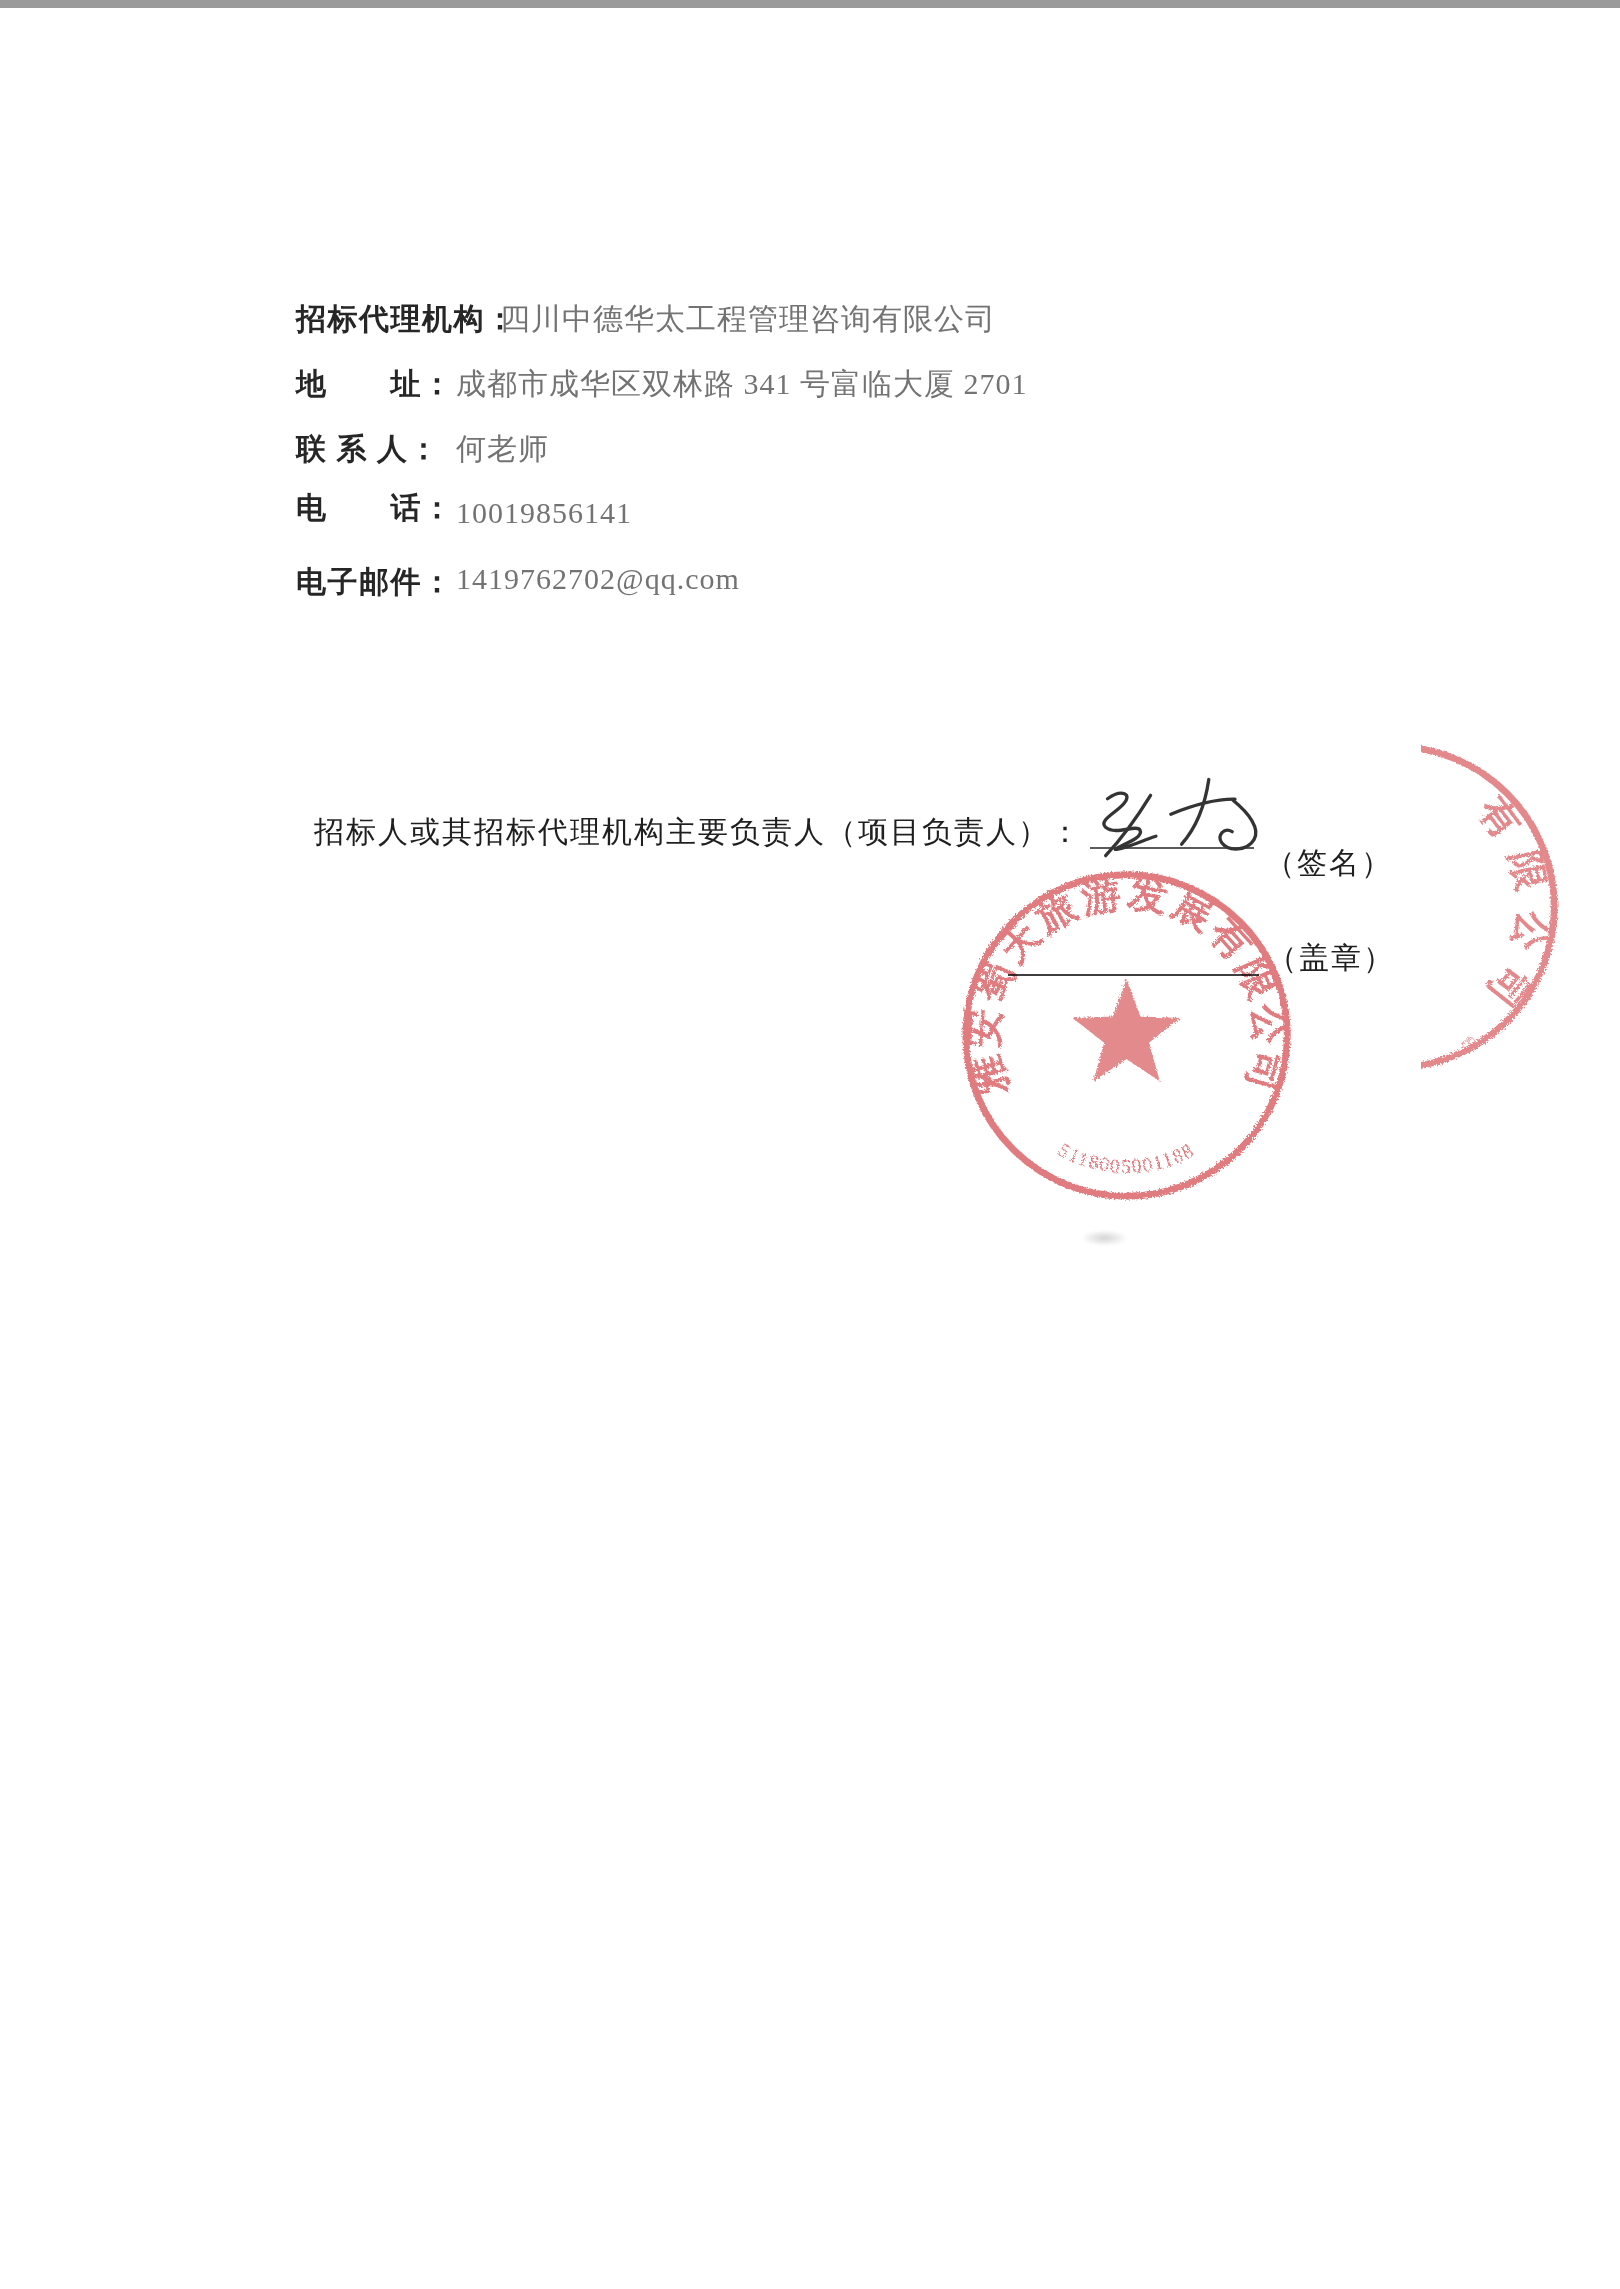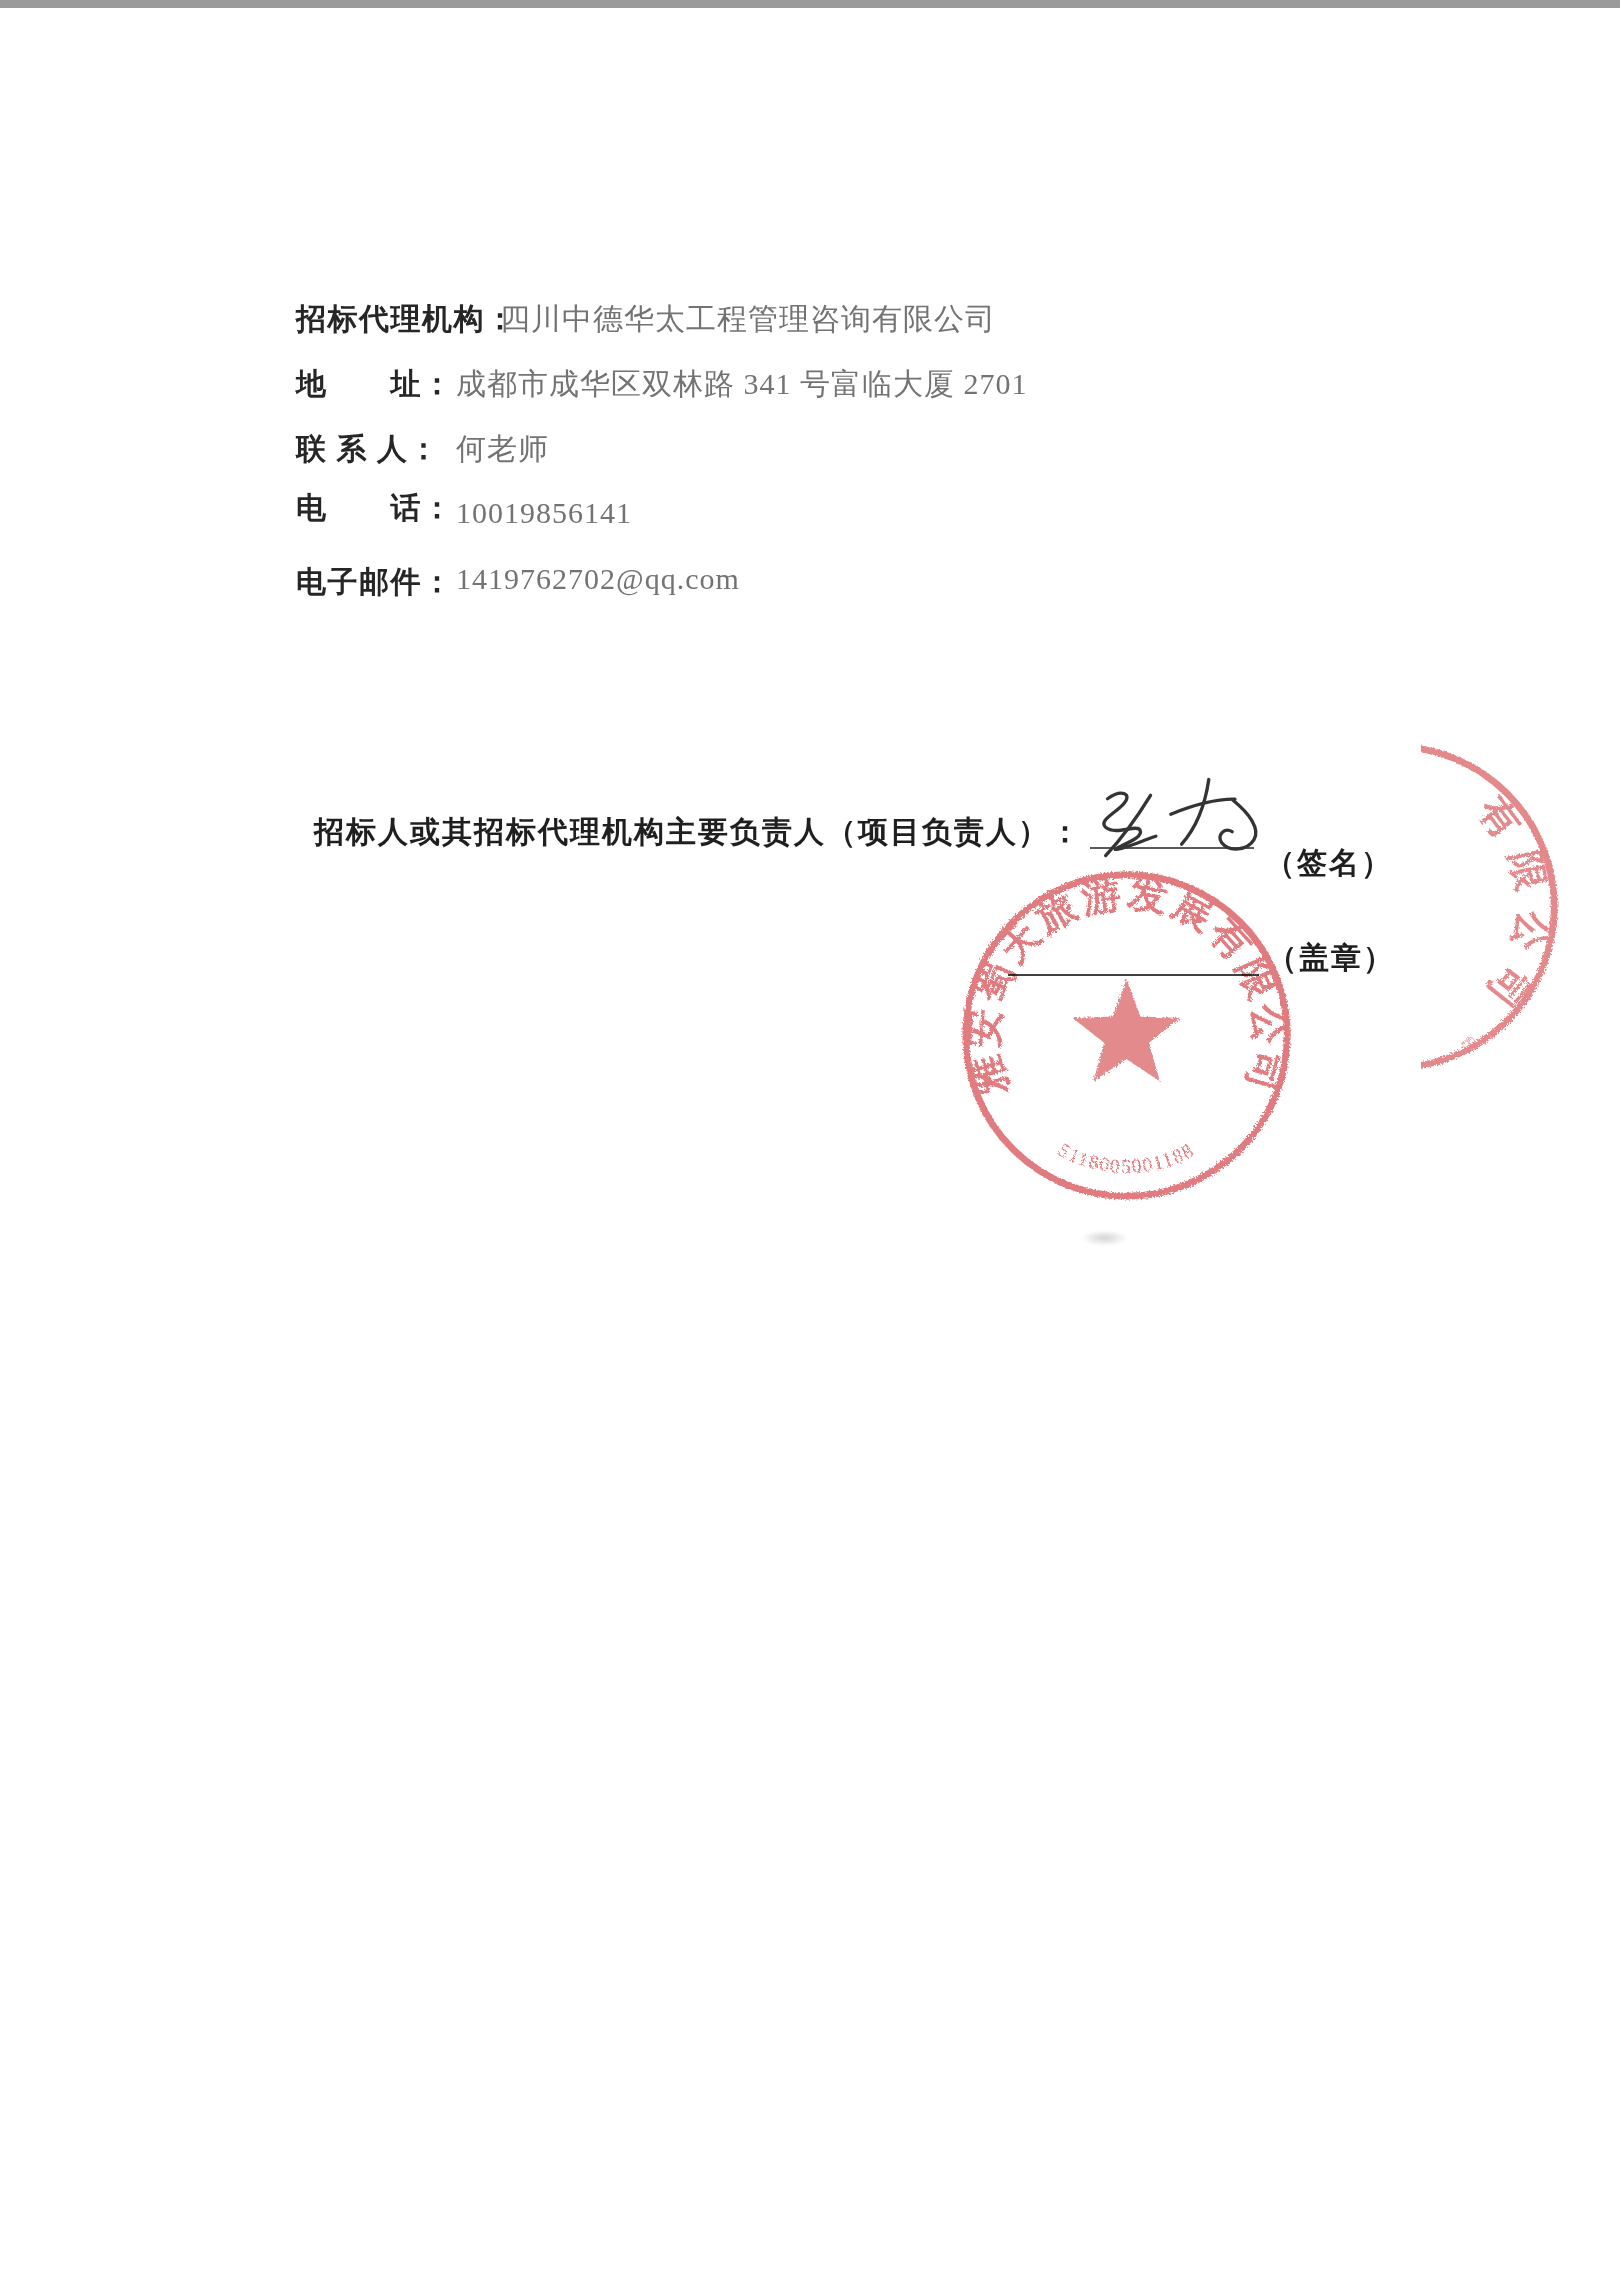--- a/index.html
+++ b/index.html
@@ -15,21 +15,21 @@
   
   .lbl{
     font-size:30px;color:#262626;letter-spacing:1.5px;
     font-weight:600;
   }
   .val{
     font-size:30px;color:#737373;letter-spacing:1px;
   }
   
   .sigline-text{
-    font-size:30px;color:#1f1f1f;letter-spacing:2px;font-weight:700;
+    font-size:30px;color:#1f1f1f;letter-spacing:2px;font-weight:400;
   }
   .underline-a{
     position:absolute;left:1090px;top:839px;width:164px;height:0;
     border-top:2px solid #5a5a5a;
   }
   .underline-b{
     position:absolute;left:1008px;top:966px;width:251px;height:0;
     border-top:2.9px solid #3f3f3f;
   }
   .handwriting{

